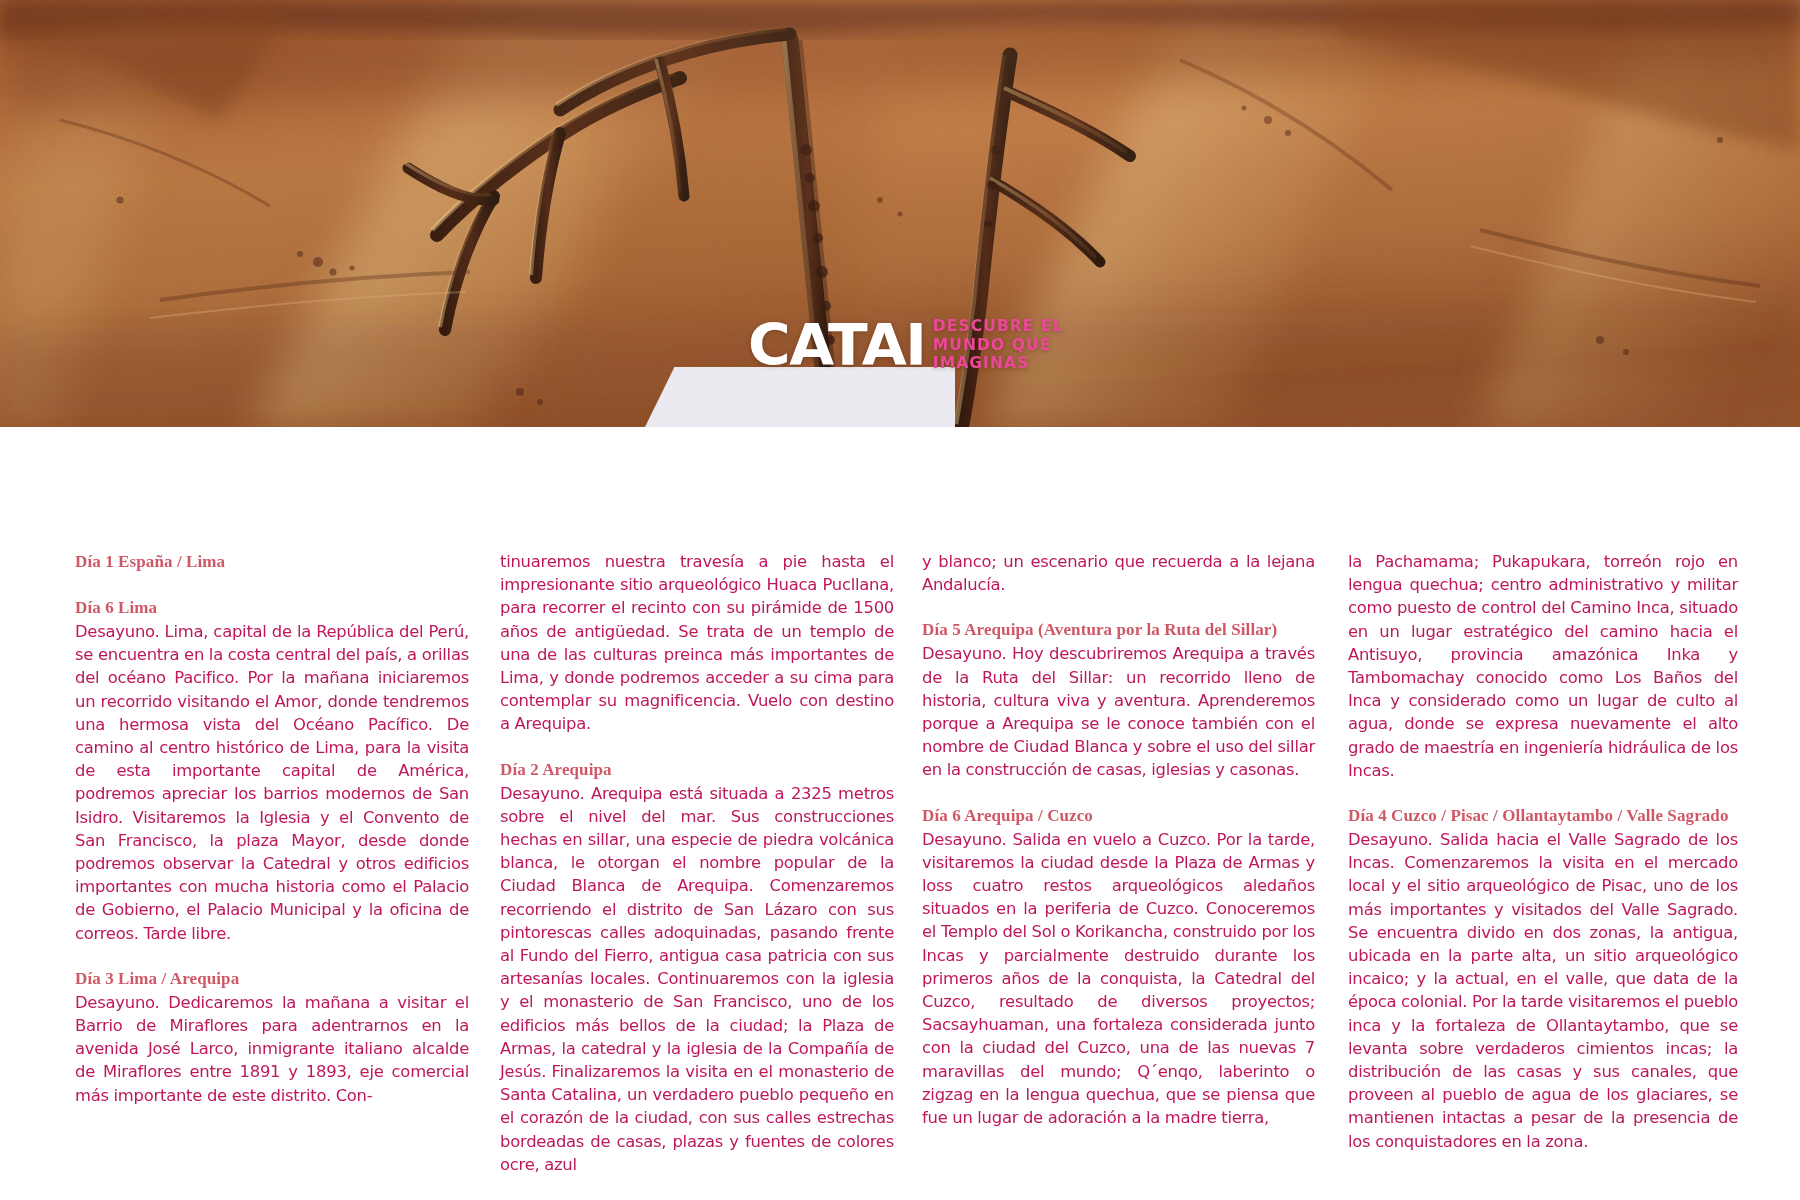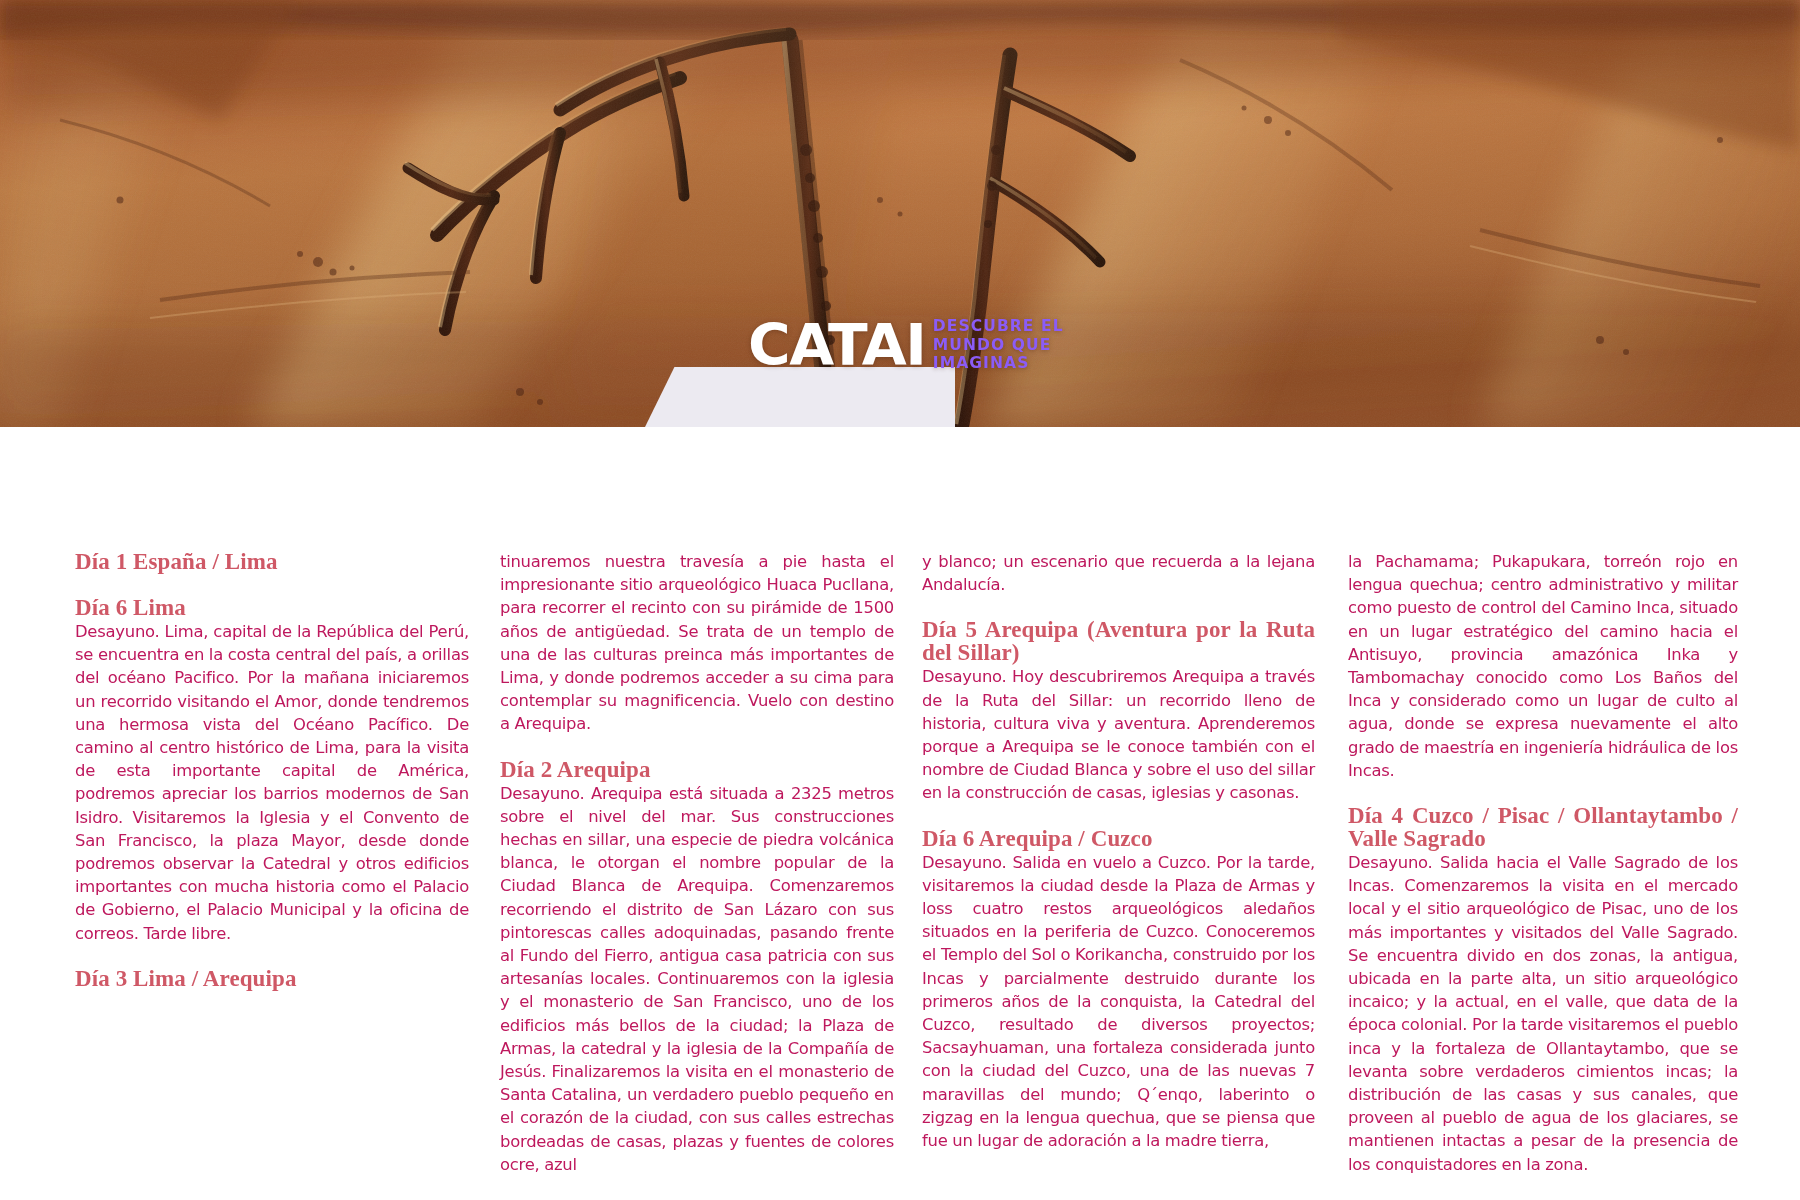--- a/index.html
+++ b/index.html
@@ -35,21 +35,21 @@
     transform-origin:left top;
     text-shadow:0 1px 5px rgba(60,25,10,.35);
   }
   .logo-tag {
     margin-left:11px; margin-top:5px;
     font-family:"DejaVu Sans", sans-serif;
     font-weight:700;
     font-size:15.5px;
     line-height:18.5px;
     letter-spacing:1.1px;
-    color:#8b5cf6;
+    color:#ec4899;
     text-shadow:0 1px 4px rgba(60,25,10,.35);
     white-space:nowrap;
   }
 
   
   .notch {
     position:absolute; left:645px; top:367px; width:310px; height:60px;
     background:#eceaf1;
     clip-path:polygon(9.5% 0, 100% 0, 100% 100%, 0 100%);
     z-index:5;
@@ -63,21 +63,21 @@
     position:absolute; top:123px; width:394px;
   }
   .col-0 { left:75px; }
   .col-1 { left:500px; }
   .col-2 { left:922px; width:393px; }
   .col-3 { left:1348px; width:390px; }
 
   h3.day {
     font-family:"Liberation Serif", serif;
     font-weight:700;
-    font-size:23px;
+    font-size:17px;
     line-height:23px;
     color:#cf5866;
     text-align:justify;
     text-align-last:left;
     margin:0 0 1px 0;
     letter-spacing:.1px;
   }
   h3.day.just { text-align:justify; }
 
   p.body {
@@ -257,20 +257,21 @@
   </div>
 
   <div class="cols">
     <div class="col col-0">
         <h3 class="day">Día 1 España / Lima</h3>
         <div class="gap"></div>
         <h3 class="day">Día 6 Lima</h3>
         <p class="body">Desayuno. Lima, capital de la República del Perú, se encuentra en la costa central del país, a orillas del océano Pacifico. Por la mañana iniciaremos un recorrido visitando el Amor, donde tendremos una hermosa vista del Océano Pacífico. De camino al centro histórico de Lima, para la visita de esta importante capital de América, podremos apreciar los barrios modernos de San Isidro. Visitaremos la Iglesia y el Convento de San Francisco, la plaza Mayor, desde donde podremos observar la Catedral y otros edificios importantes con mucha historia como el Palacio de Gobierno, el Palacio Municipal y la oficina de correos. Tarde libre.</p>
         <div class="gap"></div>
         <h3 class="day">Día 3 Lima / Arequipa</h3>
+        <p class="body">Desayuno. Dedicaremos la mañana a visitar el Barrio de Miraflores para adentrarnos en la avenida José Larco, inmigrante italiano alcalde de Miraflores entre 1891 y 1893, eje comercial más importante de este distrito. Con-</p>
       </div>
     <div class="col col-1">
         <p class="body">tinuaremos nuestra travesía a pie hasta el impresionante sitio arqueológico Huaca Pucllana, para recorrer el recinto con su pirámide de 1500 años de antigüedad. Se trata de un templo de una de las culturas preinca más importantes de Lima, y donde podremos acceder a su cima para contemplar su magnificencia. Vuelo con destino a Arequipa.</p>
         <div class="gap"></div>
         <h3 class="day">Día 2 Arequipa</h3>
         <p class="body">Desayuno. Arequipa está situada a 2325 metros sobre el nivel del mar. Sus construcciones hechas en sillar, una especie de piedra volcánica blanca, le otorgan el nombre popular de la Ciudad Blanca de Arequipa. Comenzaremos recorriendo el distrito de San Lázaro con sus pintorescas calles adoquinadas, pasando frente al Fundo del Fierro, antigua casa patricia con sus artesanías locales. Continuaremos con la iglesia y el monasterio de San Francisco, uno de los edificios más bellos de la ciudad; la Plaza de Armas, la catedral y la iglesia de la Compañía de Jesús. Finalizaremos la visita en el monasterio de Santa Catalina, un verdadero pueblo pequeño en el corazón de la ciudad, con sus calles estrechas bordeadas de casas, plazas y fuentes de colores ocre, azul</p>
       </div>
     <div class="col col-2">
         <p class="body">y blanco; un escenario que recuerda a la lejana Andalucía.</p>
         <div class="gap"></div>

